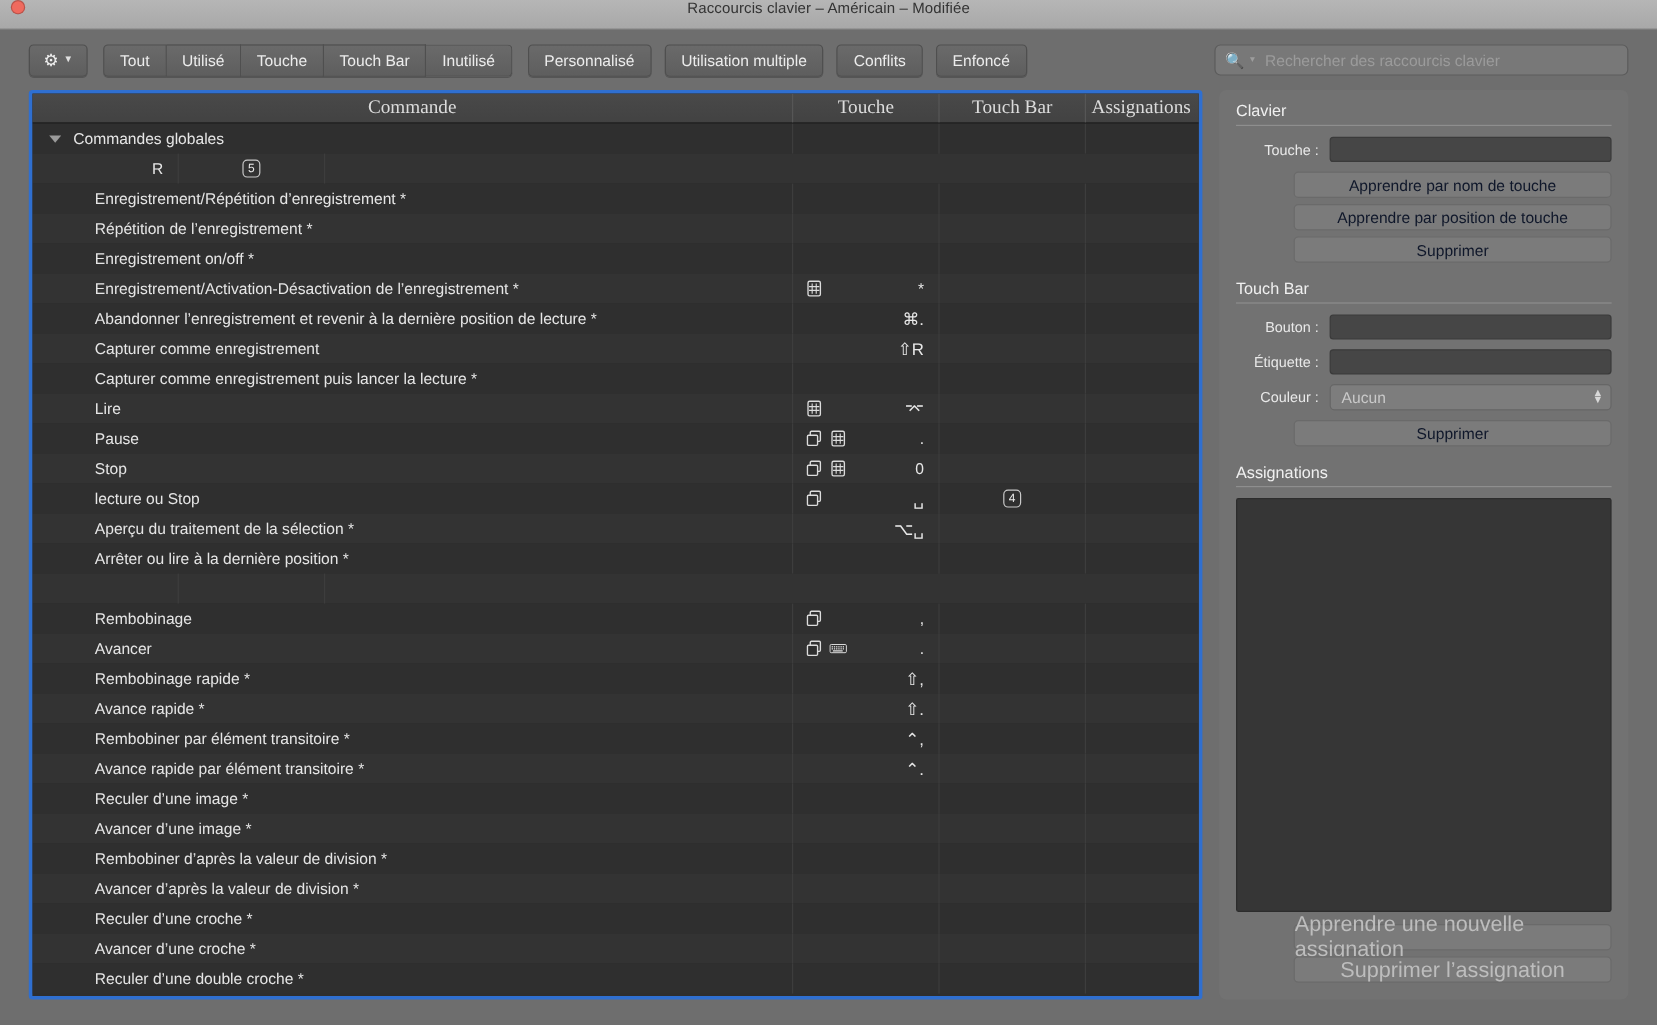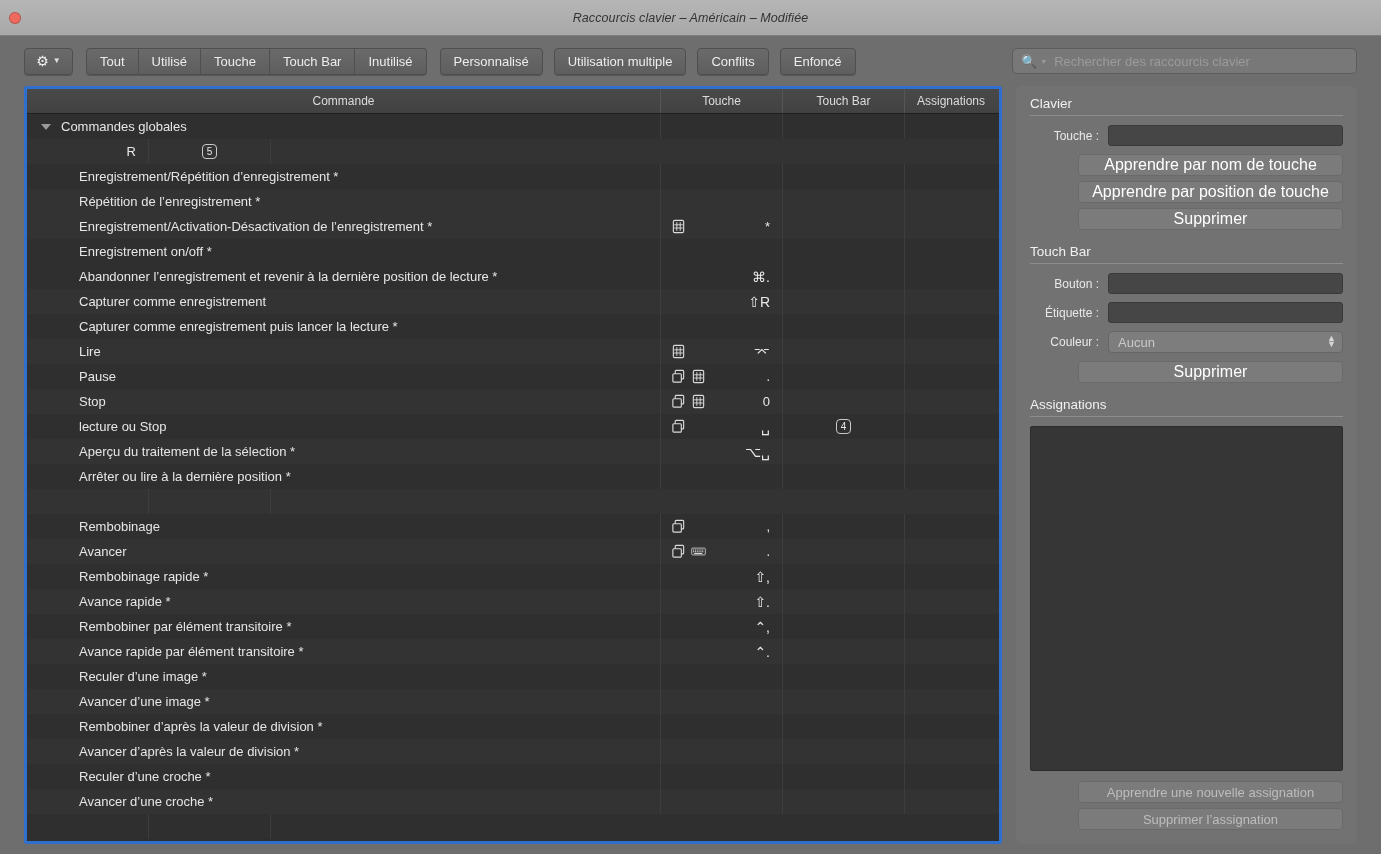--- a/index.html
+++ b/index.html
@@ -8,28 +8,27 @@
     width: 1381px;
     height: 854px;
     overflow: hidden;
     background: #6e6e6e;
     font-family: "Liberation Sans", sans-serif;
     -webkit-font-smoothing: antialiased;
   }
 
   
   #titlebar {
-    height: 36px;
+    height: 25px;
     width: 100%;
     background: linear-gradient(to bottom, #b6b6b6 0%, #a8a8a8 100%);
     border-bottom: 1px solid #7c7c7c;
     display: flex;
-    align-items: center;
+    align-items: flex-start;
     position: relative;
-    font-style: italic;
   }
   #traffic {
     display: flex;
     gap: 8px;
     padding-left: 9px;
     align-items: center;
   }
   .dot {
     width: 12px; height: 12px; border-radius: 50%;
     border: 0.5px solid rgba(0,0,0,.22);
@@ -145,26 +144,27 @@
     flex-direction: column;
   }
   #table-head {
     display: flex;
     height: 25px;
     background: linear-gradient(to bottom,#494949,#424242);
     border-bottom: 1px solid #1f1f1f;
     flex: 0 0 auto;
   }
   #table-head div {
-    font-size: 12px;
+    font-size: 16px;
     color: #dcdcdc;
     display: flex;
     align-items: center;
     justify-content: center;
     border-right: 1px solid #565656;
+    font-family: Liberation Serif, serif;
   }
   #table-head div:last-child { border-right: none; }
   .col-cmd   { width: 634px; }
   .col-key   { width: 122px; }
   .col-tb    { width: 122px; }
   .col-assig { width: 92px;  }
 
   #table-body {
     flex: 1 1 auto;
     overflow: hidden;
@@ -301,22 +301,22 @@
     font-size: 9px;
     color: #d8d8d8;
   }
   .wide-btn {
     height: 22px;
     margin-left: 48px;
     margin-bottom: 5px;
     background: #7b7b7b;
     border: 1px solid #6a6a6a;
     border-radius: 4px;
-    color: #ffffff;
-    font-size: 16px;
+    color: #0f172a;
+    font-size: 13px;
     display: flex;
     align-items: center;
     justify-content: center;
     cursor: default;
   }
   .spacer-sm { height: 9px; }
   #assig-list {
     flex: 1 1 auto;
     background: #363636;
     border: 1px solid #2c2c2c;
@@ -324,21 +324,21 @@
     min-height: 40px;
     margin-bottom: 10px;
   }
   .assig-btn {
     height: 22px;
     margin: 0 0 5px 48px;
     background: #7b7b7b;
     border: 1px solid #6a6a6a;
     border-radius: 4px;
     color: #bdbdbd;
-    font-size: 13px;
+    font-size: 18px;
     display: flex;
     align-items: center;
     justify-content: center;
     cursor: default;
   }
   .assig-btn:last-child { margin-bottom: 0; }
 </style>
 </head>
 <body>
 
@@ -414,40 +414,40 @@
           <div class="cell col-key"></div>
           <div class="cell col-tb"></div>
           <div class="cell col-assig"></div>
         </div>
         <div class="row even">
           <div class="cell col-cmd indent">Répétition de l’enregistrement *</div>
           <div class="cell col-key"></div>
           <div class="cell col-tb"></div>
           <div class="cell col-assig"></div>
         </div>
+        <div class="row odd">
+          <div class="cell col-cmd indent">Enregistrement on/off *</div>
+          <div class="cell col-key"></div>
+          <div class="cell col-tb"></div>
+          <div class="cell col-assig"></div>
+        </div>
         <div class="row even">
           <div class="cell col-cmd indent">Enregistrement/Activation-Désactivation de l’enregistrement *</div>
           <div class="cell col-key">
             <span class="key-icons">
               <svg class="ico" viewBox="0 0 16 16">
                 <rect x="2.5" y="1.5" width="11" height="13" rx="1.5" fill="none" stroke="#dcdcdc" stroke-width="1.2"></rect>
                 <line x1="6.2" y1="3.4" x2="6.2" y2="12.6" stroke="#dcdcdc" stroke-width="1"></line>
                 <line x1="9.8" y1="3.4" x2="9.8" y2="12.6" stroke="#dcdcdc" stroke-width="1"></line>
                 <line x1="3.4" y1="6.2" x2="12.6" y2="6.2" stroke="#dcdcdc" stroke-width="1"></line>
                 <line x1="3.4" y1="9.6" x2="12.6" y2="9.6" stroke="#dcdcdc" stroke-width="1"></line>
               </svg>
             </span>
             <span class="keytext">*</span>
           </div>
-          <div class="cell col-tb"></div>
-          <div class="cell col-assig"></div>
-        </div>
-        <div class="row odd">
-          <div class="cell col-cmd indent">Enregistrement on/off *</div>
-          <div class="cell col-key"></div>
           <div class="cell col-tb"></div>
           <div class="cell col-assig"></div>
         </div>
         <div class="row odd">
           <div class="cell col-cmd indent">Abandonner l’enregistrement et revenir à la dernière position de lecture *</div>
           <div class="cell col-key">
             <span class="keytext sym">⌘.</span>
           </div>
           <div class="cell col-tb"></div>
           <div class="cell col-assig"></div>
@@ -668,20 +668,21 @@
           <div class="cell col-tb"></div>
           <div class="cell col-assig"></div>
         </div>
         <div class="row even">
           <div class="cell col-cmd indent">Avancer d’une croche *</div>
           <div class="cell col-key"></div>
           <div class="cell col-tb"></div>
           <div class="cell col-assig"></div>
         </div>
         <div class="row odd">
+          <div class="cell col-cmd indent">Reculer d’une double croche *</div>
           <div class="cell col-key"></div>
           <div class="cell col-tb"></div>
           <div class="cell col-assig"></div>
         </div>
       </div>
   </div>
 
   <div id="side-panel">
 
     <div class="sec-title">Clavier</div>

